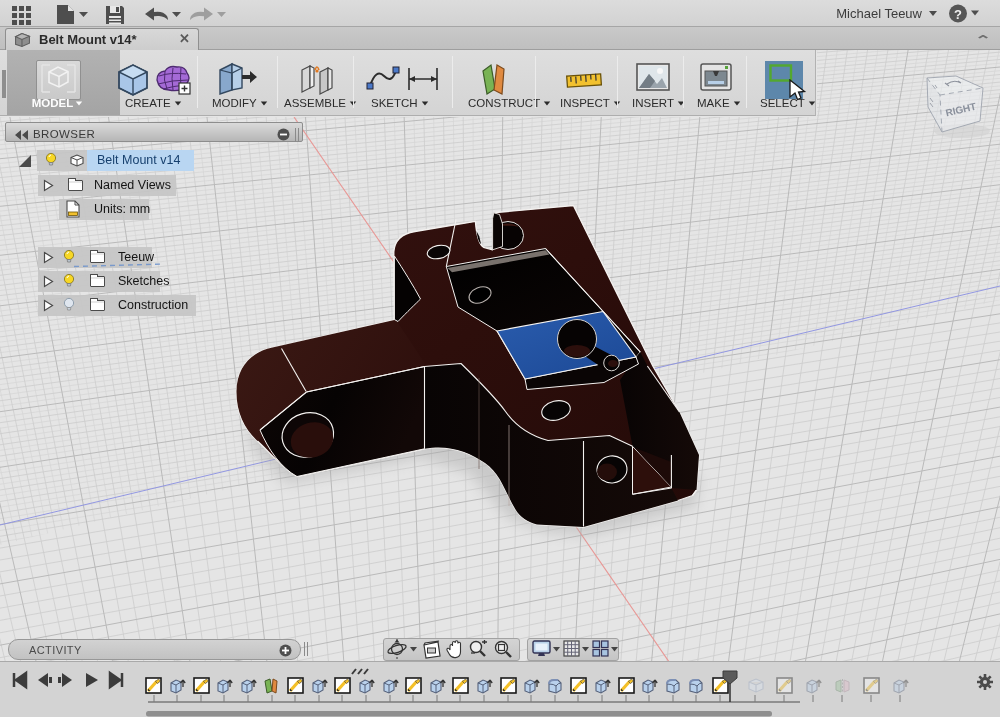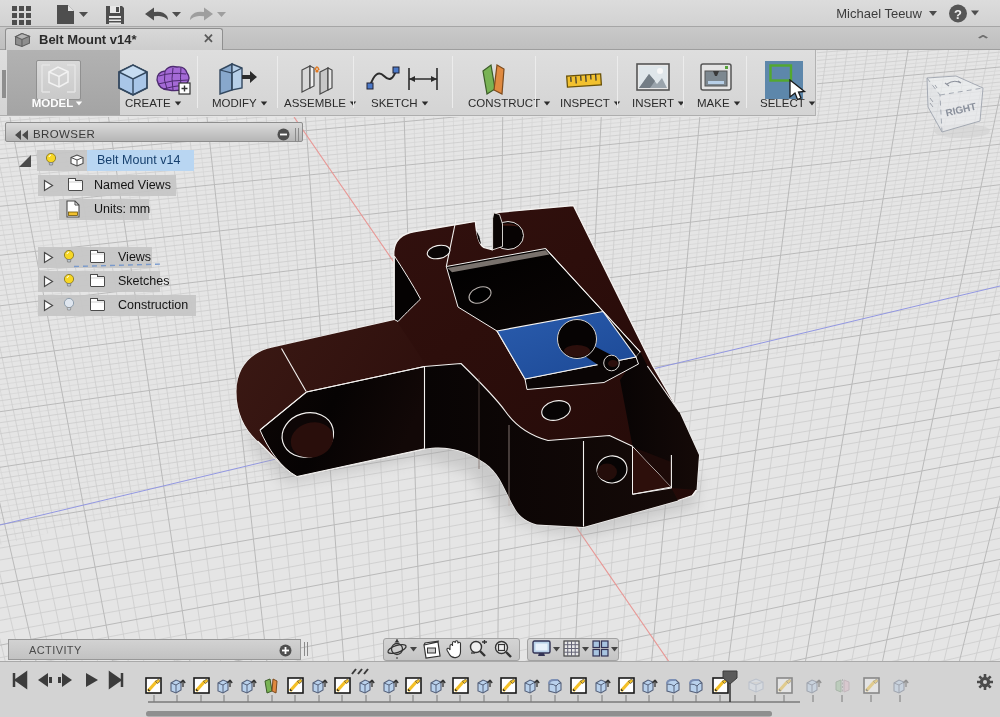--- a/index.html
+++ b/index.html
@@ -3,21 +3,21 @@
 *{margin:0;padding:0;box-sizing:border-box;}
 html,body{width:1000px;height:717px;overflow:hidden;font-family:"Liberation Sans",sans-serif;}
 #app{position:relative;width:1000px;height:717px;background:#e5e5e5;}
 .abs{position:absolute;}
 
 #topbar{left:0;top:0;width:1000px;height:27px;background:linear-gradient(#dcdcdc,#d2d2d2);border-bottom:1px solid #a6a6a6;z-index:20;}
 .caret{display:inline-block;width:0;height:0;border-left:4px solid transparent;border-right:4px solid transparent;border-top:5px solid #4b4b4b;}
 #username{position:absolute;right:78px;top:6px;font-size:13px;color:#3c3c3c;text-align:right;}
 
 #tabbar{left:0;top:27px;width:1000px;height:23px;background:linear-gradient(#c9c9c9,#bfbfbf);border-bottom:1px solid #9e9e9e;z-index:20;}
-#tab{position:absolute;left:5px;top:1px;width:218px;height:22px;background:linear-gradient(#d8d8d8,#cdcdcd);border:1px solid #8f8f8f;border-bottom:none;border-radius:3px 3px 0 0;}
+#tab{position:absolute;left:5px;top:1px;width:194px;height:22px;background:linear-gradient(#d8d8d8,#cdcdcd);border:1px solid #8f8f8f;border-bottom:none;border-radius:3px 3px 0 0;}
 #tab .title{position:absolute;left:33px;top:3px;font-size:13px;font-weight:bold;color:#2b2b2b;}
 #tab .close{position:absolute;right:8px;top:2px;font-size:13px;color:#5a5a5a;font-weight:bold;}
 #chev{position:absolute;right:12px;top:6px;color:#6f6f6f;font-size:12px;font-weight:bold;transform:scaleX(1.7);}
 
 #ribbon{left:0;top:50px;width:816px;height:66px;background:linear-gradient(#dedede,#d4d4d4);border-bottom:1px solid #aeaeae;border-right:1px solid #b2b2b2;z-index:20;}
 .rlabel{position:absolute;top:47px;font-size:11.5px;color:#2b2b2b;white-space:nowrap;}
 .rlabel .caret{border-top-color:#2b2b2b;margin-left:3px;transform:translateY(-1px) scale(.8);}
 .rsep{position:absolute;top:6px;width:1px;height:52px;background:#c2c2c2;border-right:1px solid #ececec;}
 #modelpanel{position:absolute;left:7px;top:0;width:113px;height:65px;background:linear-gradient(#b2b2b2,#a4a4a4);}
 #modelpanel .tile{position:absolute;left:29px;top:10px;width:45px;height:40px;background:linear-gradient(#d9d9d9,#c9c9c9);border:1px solid #909090;border-radius:2px;}
@@ -26,21 +26,21 @@
 #lgrip{position:absolute;left:2px;top:20px;width:3px;height:28px;border-left:2px solid #8e8e8e;border-right:2px solid #8e8e8e;}
 
 #browserhead{left:5px;top:122px;width:298px;height:20px;background:linear-gradient(#dadada,#b6b6b6);border:1px solid #8d8d8d;border-radius:2px;z-index:10;}
 #browserhead .t{position:absolute;left:27px;top:5px;font-size:11.5px;color:#3a3a3a;letter-spacing:.4px;}
 .trow{position:absolute;height:21px;z-index:10;font-size:12.5px;color:#141414;}
 .rowbg{position:absolute;top:0;height:21px;background:rgba(198,198,198,.92);}
 .folder{position:absolute;width:15px;height:11px;background:#fff;border:1px solid #4a4a4a;border-radius:1px;box-shadow:inset 0 2px 0 #e8e8e8;}
 .folder:before{content:"";position:absolute;left:-1px;top:-3px;width:6px;height:2px;background:#fff;border:1px solid #4a4a4a;border-bottom:none;border-radius:1px 1px 0 0;}
 .rowtext{position:absolute;top:3px;}
 
-#activity{left:8px;top:639px;width:293px;height:21px;background:linear-gradient(#d2d2d2,#c2c2c2);border:1px solid #979797;border-radius:0;z-index:10;}
+#activity{left:8px;top:639px;width:293px;height:21px;background:linear-gradient(#d2d2d2,#c2c2c2);border:1px solid #979797;border-radius:10px;z-index:10;}
 #activity .t{position:absolute;left:20px;top:4px;font-size:11px;color:#4a4a4a;letter-spacing:.4px;}
 .navbar{top:638px;height:23px;background:linear-gradient(#d4d4d4,#c5c5c5);border:1px solid #a2a2a2;border-radius:3px;z-index:10;}
 #timeline{left:0;top:661px;width:1000px;height:56px;background:#d3d3d3;border-top:1px solid #a9a9a9;z-index:20;}
 .grip2{position:absolute;width:4px;height:14px;border-left:1px solid #8a8a8a;border-right:1px solid #8a8a8a;}
 </style></head><body>
 <div id="app">
 
 <div id="topbar" class="abs">
  <svg class="abs" style="left:0;top:0" width="1000" height="27">
 
@@ -403,21 +403,21 @@
         <path d="M1.5,1.5 L9.5,6.5 L1.5,11.5 Z" fill="#fdfdfd" stroke="#4a4a4a" stroke-width="1.2"></path>
       </svg>
 <svg class="abs" style="left:63px;top:2px" width="12" height="17">
         <g transform="translate(1,1)">
           <circle cx="5" cy="5" r="4.6" fill="#f7d725" stroke="#8a7a20" stroke-width="0.9"></circle>
           <path d="M3.2,9.5 L6.8,9.5 L6.5,12 L3.5,12 Z" fill="#b9c3cd" stroke="#777" stroke-width="0.7"></path>
           <path d="M3,4 a2.5,2.5 0 0 1 2,-2" stroke="#fff" stroke-width="1" fill="none"></path>
         </g>
       </svg>
 <div class="folder" style="left:90px;top:5px"></div>
-<span class="rowtext" style="left:118px">Views</span>
+<span class="rowtext" style="left:118px">Teeuw</span>
     </div>
 <div class="trow abs" style="left:0;top:271px;width:300px">
 <div class="rowbg" style="left:38px;width:122px"></div>
 <svg class="abs" style="left:43px;top:4px" width="11" height="13">
         <path d="M1.5,1.5 L9.5,6.5 L1.5,11.5 Z" fill="#fdfdfd" stroke="#4a4a4a" stroke-width="1.2"></path>
       </svg>
 <svg class="abs" style="left:63px;top:2px" width="12" height="17">
         <g transform="translate(1,1)">
           <circle cx="5" cy="5" r="4.6" fill="#f7d725" stroke="#8a7a20" stroke-width="0.9"></circle>
           <path d="M3.2,9.5 L6.8,9.5 L6.5,12 L3.5,12 Z" fill="#b9c3cd" stroke="#777" stroke-width="0.7"></path>

